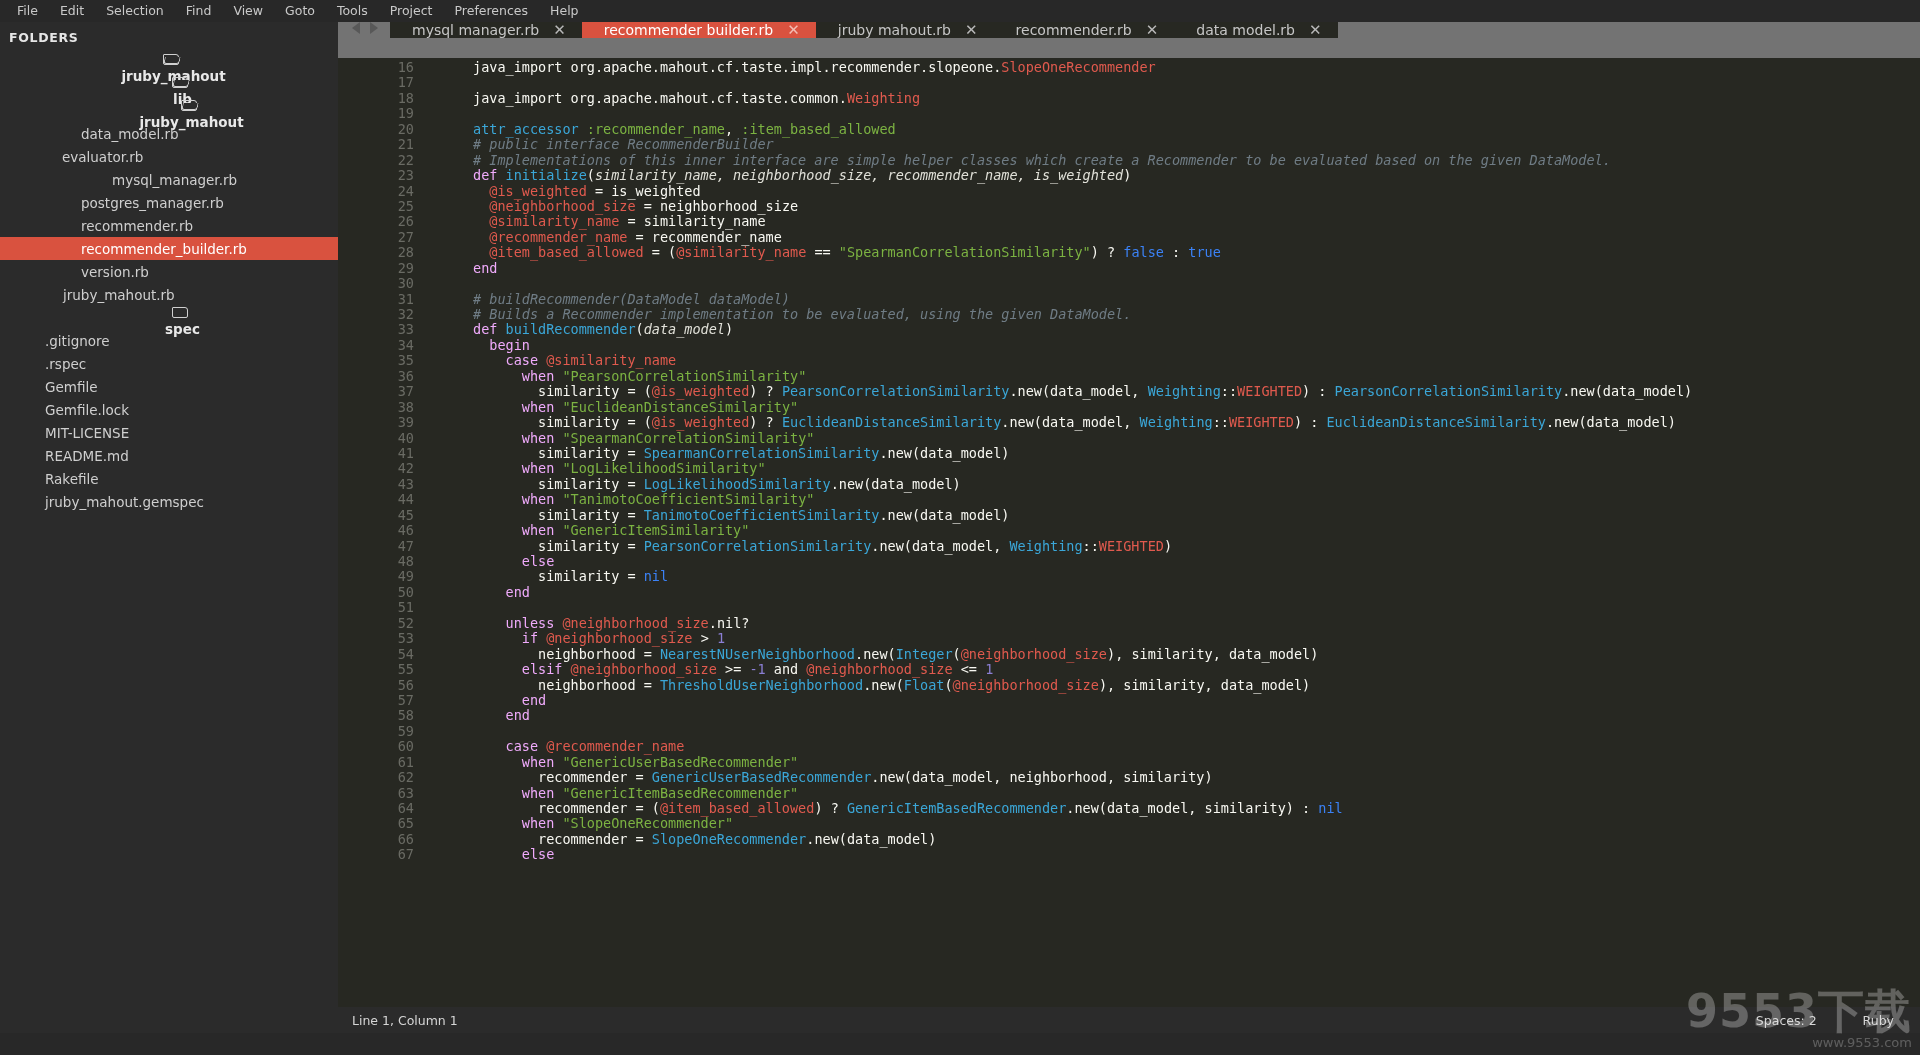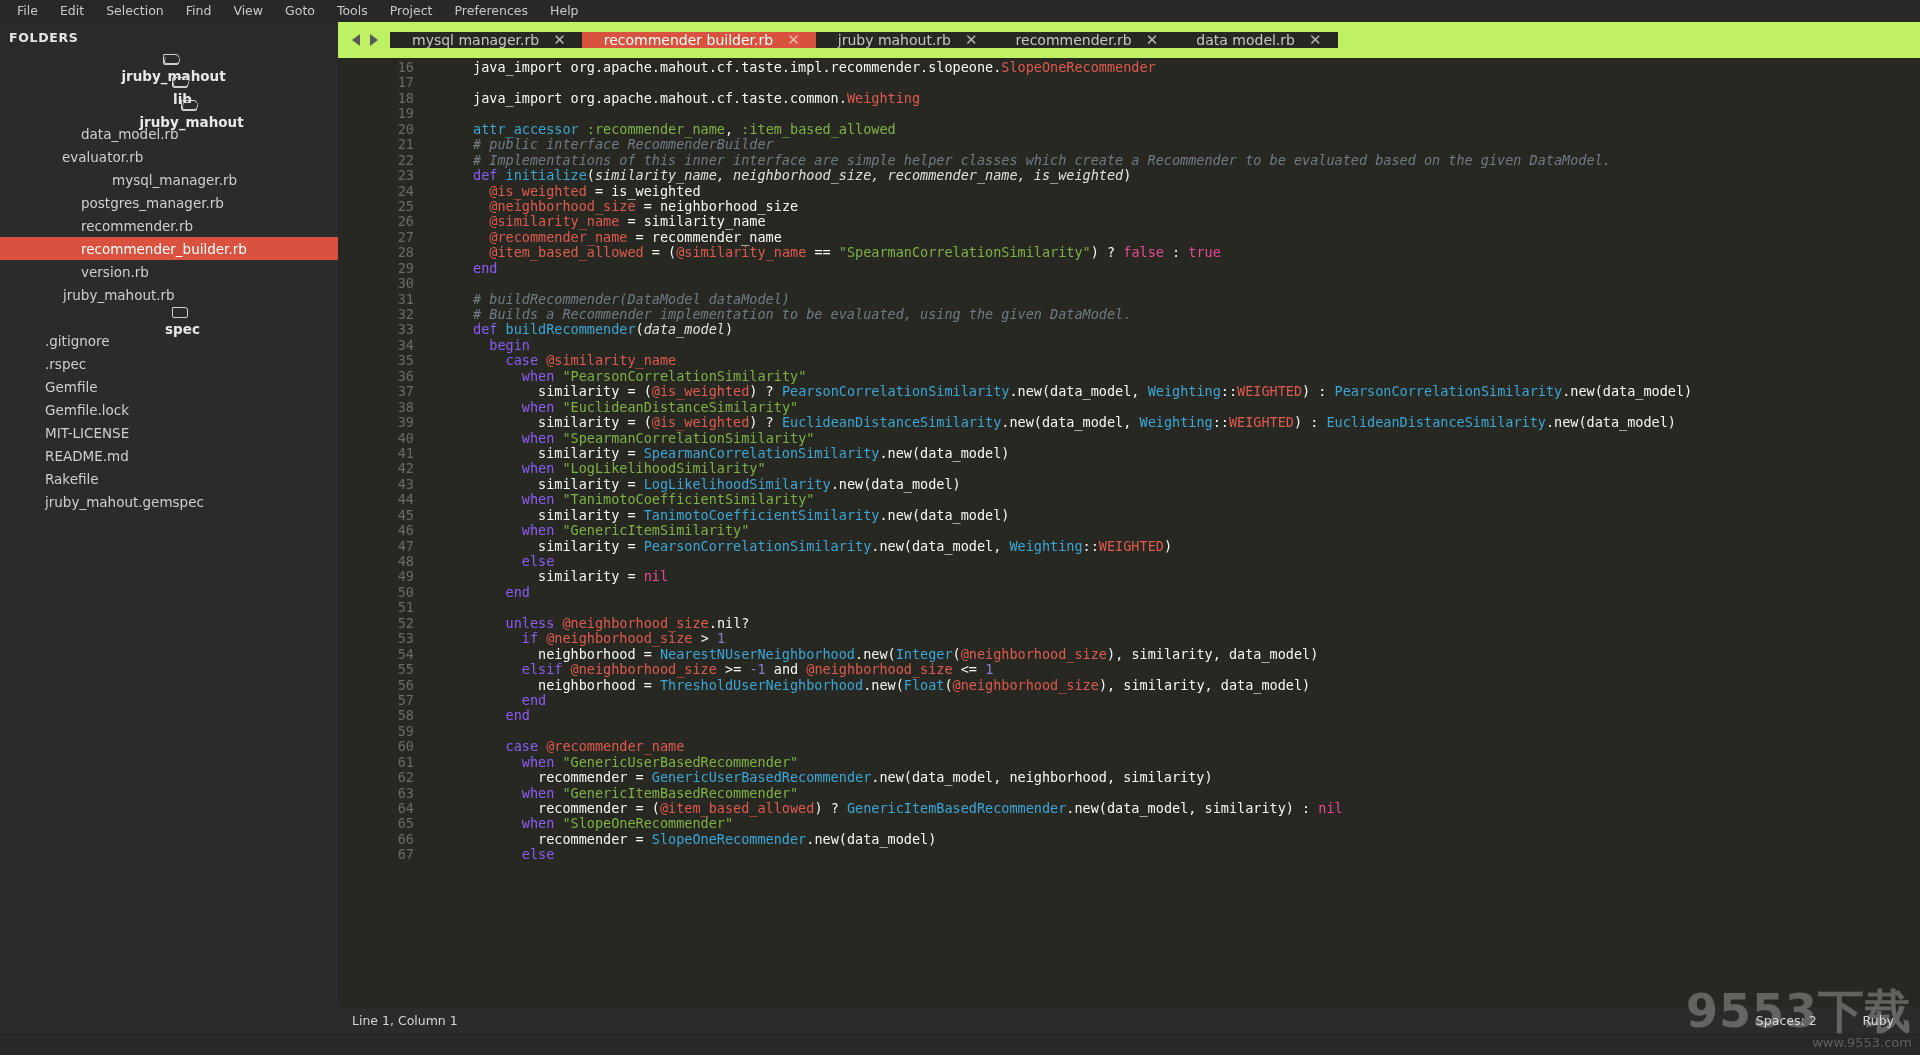--- a/index.html
+++ b/index.html
@@ -95,23 +95,23 @@
     flex: 1 1 auto;
     display: flex;
     flex-direction: column;
     background: #272822;
     min-width: 0;
   }
 
   
   #tabbar {
     height: 36px;
-    background: #bef264;
-    display: flex;
-    align-items: center;
+    background: #737373;
+    display: flex;
+    align-items: flex-start;
     flex: 0 0 36px;
     position: relative;
   }
   #tab-scroll-arrows {
     display: flex;
     align-items: center;
     gap: 10px;
     padding: 0 12px 0 14px;
   }
   .arrow { width: 0; height: 0; border-top: 6px solid transparent; border-bottom: 6px solid transparent; }
@@ -168,33 +168,33 @@
     color: #f8f8f2;
     white-space: pre;
     padding-top: 2px;
     padding-left: 22px;
     overflow: hidden;
     position: relative;
   }
   .cline { height: 15.45px; }
 
   
-  .kw   { color: #8b5cf6; }
+  .kw   { color: #f0abfc; }
   .fn   { color: #3ba7d8; }       
   .str  { color: #7cb342; }       
   .com  { color: #6f7c85; font-style: italic; }
   .ivar { color: #e05a4e; }       
   .cls  { color: #3ba7d8; }       
   .sym  { color: #7cb342; }       
   .cst  { color: #e05a4e; }       
   .num  { color: #8b7fd4; }
   .par  { color: #f8f8f2; }
   .arg  { color: #e0e0d8; font-style: italic; }
   .op   { color: #f8f8f2; }
-  .nil  { color: #ec4899; }
+  .nil  { color: #3b82f6; }
   .ac   { color: #3ba7d8; }       
 
   
   #statusbar {
     height: 26px;
     background: #2b2b2b;
     display: flex;
     align-items: center;
     color: #d6d6d6;
     font-size: 12.5px;

